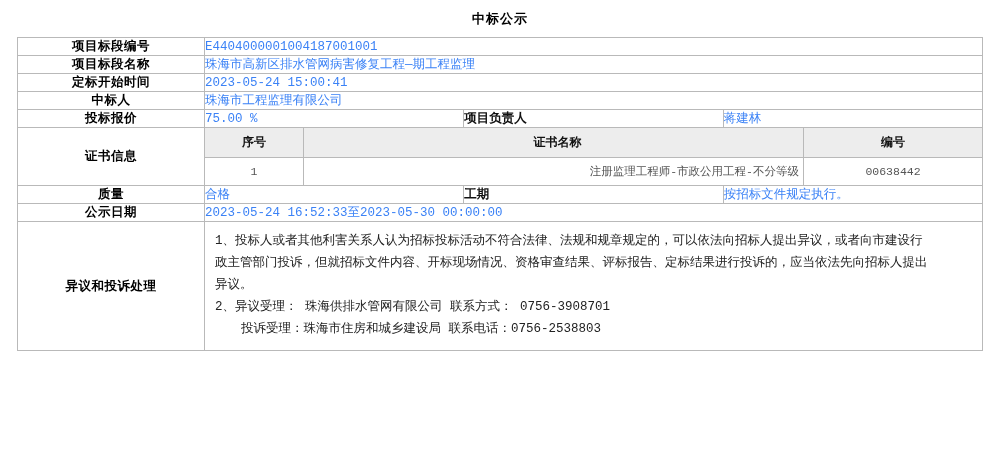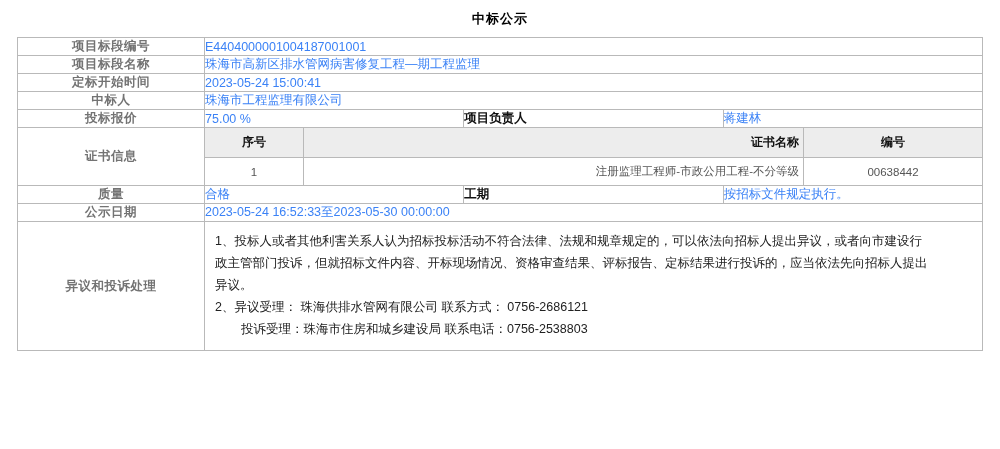--- a/index.html
+++ b/index.html
@@ -12,20 +12,21 @@
     height: 449px;
     font-family: "Liberation Sans", sans-serif;
     color: #000000;
     -webkit-font-smoothing: antialiased;
   }
   .page {
     position: relative;
     width: 1000px;
     height: 449px;
     box-sizing: border-box;
+    font-family: Liberation Mono, monospace;
   }
   .doc-title {
     text-align: center;
     font-size: 13px;
     font-weight: bold;
     color: #000;
     padding-top: 10px;
     padding-bottom: 9px;
     letter-spacing: 1px;
   }
@@ -38,21 +39,21 @@
   table.main > tbody > tr > td {
     border: 1px solid #b9b9b9;
     font-size: 12.5px;
     vertical-align: middle;
     padding: 0;
   }
   .lbl {
     width: 186px;
     text-align: center;
     font-weight: bold;
-    color: #737373;
+    color: #000000;
     background: #ffffff;
     padding: 8px 4px;
     letter-spacing: 0.5px;
   }
   .val {
     padding: 8px 10px;
     color: #3b82f6;
     text-align: left;
   }
   .lbl-sm {
@@ -80,21 +81,21 @@
     font-weight: bold;
     color: #111;
   }
   table.cert td {
     color: #555;
     font-size: 11.5px;
   }
   table.cert .c-seq { width: 90px; }
   table.cert .c-no { width: 170px; }
   table.cert .c-name { text-align: right; padding-left: 12px; }
-  table.cert th.c-name { }
+  table.cert th.c-name { text-align: center; }
   
   td.nested {
     padding: 0 !important;
     border: 1px solid #b9b9b9;
   }
   td.nested table.cert {
     margin: -1px;
     width: calc(100% + 2px);
   }
 
@@ -169,21 +170,21 @@
         <td class="lbl">公示日期</td>
         <td class="val" colspan="3">2023-05-24 16:52:33至2023-05-30 00:00:00</td>
       </tr>
       <tr>
         <td class="lbl">异议和投诉处理</td>
         <td colspan="3">
           <div class="notes">
             <p>1、投标人或者其他利害关系人认为招标投标活动不符合法律、法规和规章规定的，可以依法向招标人提出异议，或者向市建设行</p>
             <p>政主管部门投诉，但就招标文件内容、开标现场情况、资格审查结果、评标报告、定标结果进行投诉的，应当依法先向招标人提出</p>
             <p>异议。</p>
-            <p>2、异议受理：  珠海供排水管网有限公司    联系方式：  0756-2686121</p>
+            <p>2、异议受理：  珠海供排水管网有限公司    联系方式：  0756-3908701</p>
             <p class="indent">投诉受理：珠海市住房和城乡建设局  联系电话：0756-2538803</p>
           </div>
         </td>
       </tr>
     </tbody>
   </table>
 
 </div>
 
 </body></html>

